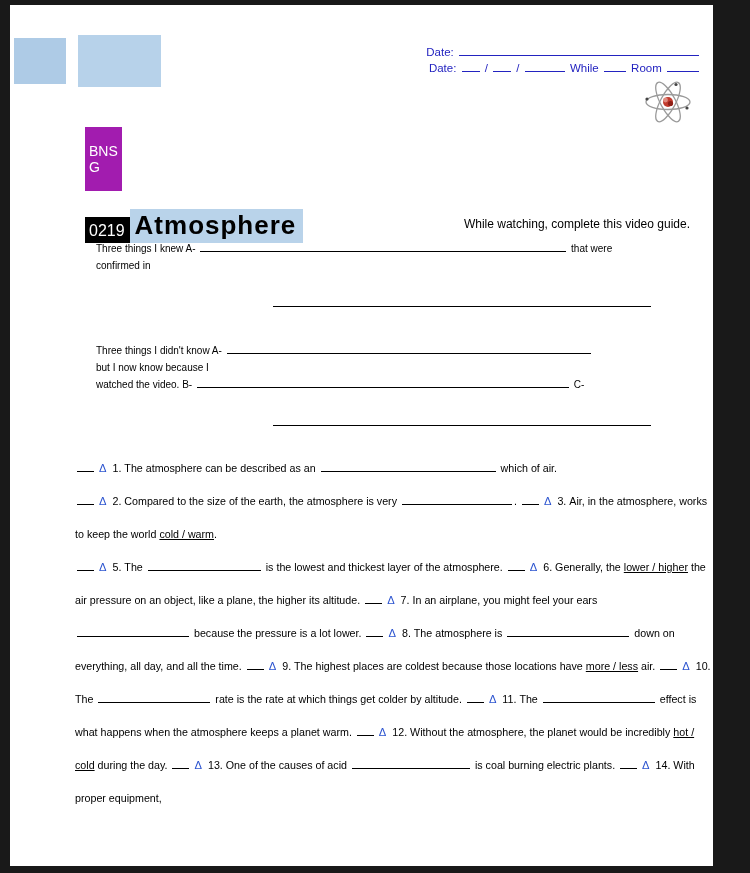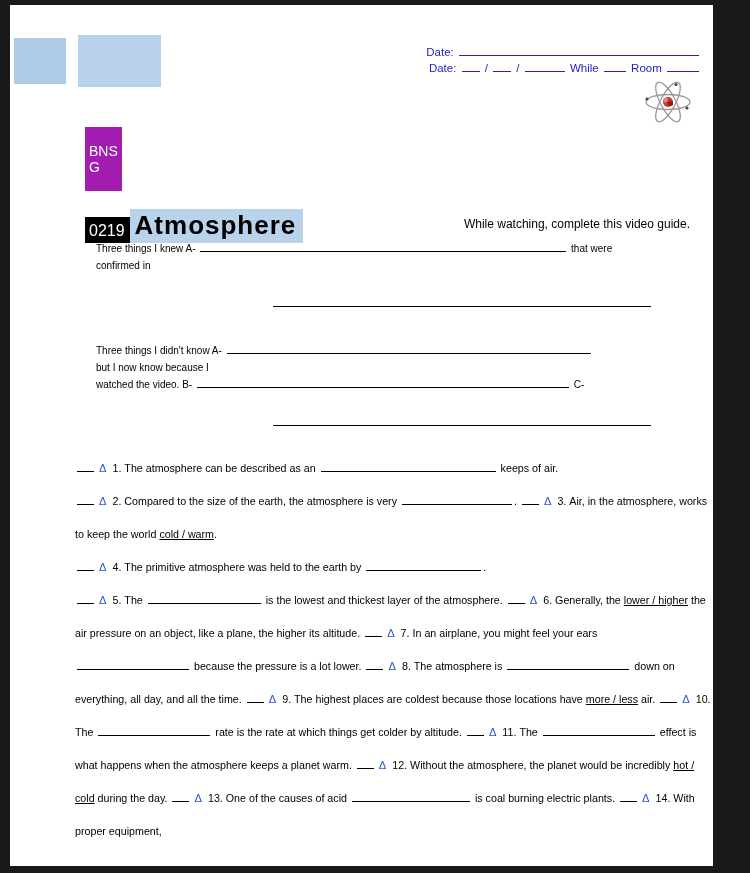--- a/index.html
+++ b/index.html
@@ -127,19 +127,18 @@
   </div>
 
   <div class="intro intro2">
     <div class="iline"><span>Three things I didn't know A- </span><span class="blank" style="width: 364px;"></span></div>
     <div class="iline"><span>but I now know because I</span></div>
     <div class="iline"><span>watched the video. B- </span><span class="blank" style="width: 372px;"></span><span> C-</span></div>
     <div class="iline indent"><span class="blank" style="width: 378px;"></span></div>
   </div>
 
   <div class="questions">
-    <p class="qp"><span class="blank" style="width: 17px;"></span><span class="delta">Δ</span><span> 1. The atmosphere can be described as an </span><span class="blank" style="width: 175px;"></span><span> keeps of air.</span></p>
+    <p class="qp"><span class="blank" style="width: 17px;"></span><span class="delta">Δ</span><span> 1. The atmosphere can be described as an </span><span class="blank" style="width: 175px;"></span><span> which of air.</span></p>
     <p class="qp"><span class="blank" style="width: 17px;"></span><span class="delta">Δ</span><span> 2. Compared to the size of the earth, the atmosphere is very </span><span class="blank" style="width: 110px;"></span><span>. </span><span class="blank" style="width: 17px;"></span><span class="delta">Δ</span><span> 3. Air, in the atmosphere, works to keep the world </span><span class="u">cold / warm</span><span>.</span></p>
-    <p class="qp"><span class="blank" style="width: 17px;"></span><span class="delta">Δ</span><span> 4. The primitive atmosphere was held to the earth by </span><span class="blank" style="width: 115px;"></span><span>.</span></p>
     <p class="qp"><span class="blank" style="width: 17px;"></span><span class="delta">Δ</span><span> 5. The </span><span class="blank" style="width: 113px;"></span><span> is the lowest and thickest layer of the atmosphere. </span><span class="blank" style="width: 17px;"></span><span class="delta">Δ</span><span> 6. Generally, the </span><span class="u">lower / higher</span><span> the air pressure on an object, like a plane, the higher its altitude. </span><span class="blank" style="width: 17px;"></span><span class="delta">Δ</span><span> 7. In an airplane, you might feel your ears </span><span class="blank" style="width: 112px;"></span><span> because the pressure is a lot lower. </span><span class="blank" style="width: 17px;"></span><span class="delta">Δ</span><span> 8. The atmosphere is </span><span class="blank" style="width: 122px;"></span><span> down on everything, all day, and all the time. </span><span class="blank" style="width: 17px;"></span><span class="delta">Δ</span><span> 9. The highest places are coldest because those locations have </span><span class="u">more / less</span><span> air. </span><span class="blank" style="width: 17px;"></span><span class="delta">Δ</span><span> 10. The </span><span class="blank" style="width: 112px;"></span><span> rate is the rate at which things get colder by altitude. </span><span class="blank" style="width: 17px;"></span><span class="delta">Δ</span><span> 11. The </span><span class="blank" style="width: 112px;"></span><span> effect is what happens when the atmosphere keeps a planet warm. </span><span class="blank" style="width: 17px;"></span><span class="delta">Δ</span><span> 12. Without the atmosphere, the planet would be incredibly </span><span class="u">hot / cold</span><span> during the day. </span><span class="blank" style="width: 17px;"></span><span class="delta">Δ</span><span> 13. One of the causes of acid </span><span class="blank" style="width: 118px;"></span><span> is coal burning electric plants. </span><span class="blank" style="width: 17px;"></span><span class="delta">Δ</span><span> 14. With proper equipment,</span></p>
   </div>
 
 </div>
 
 </body></html>

